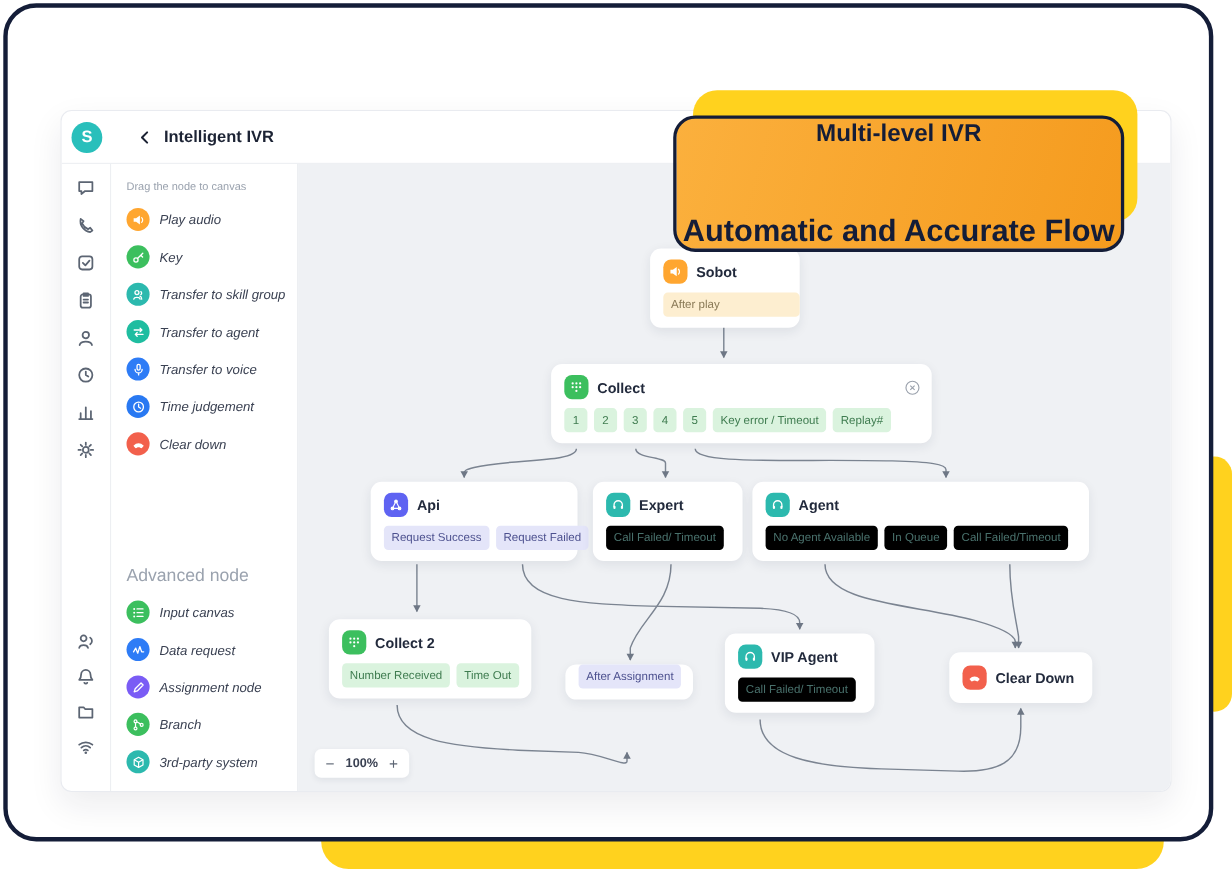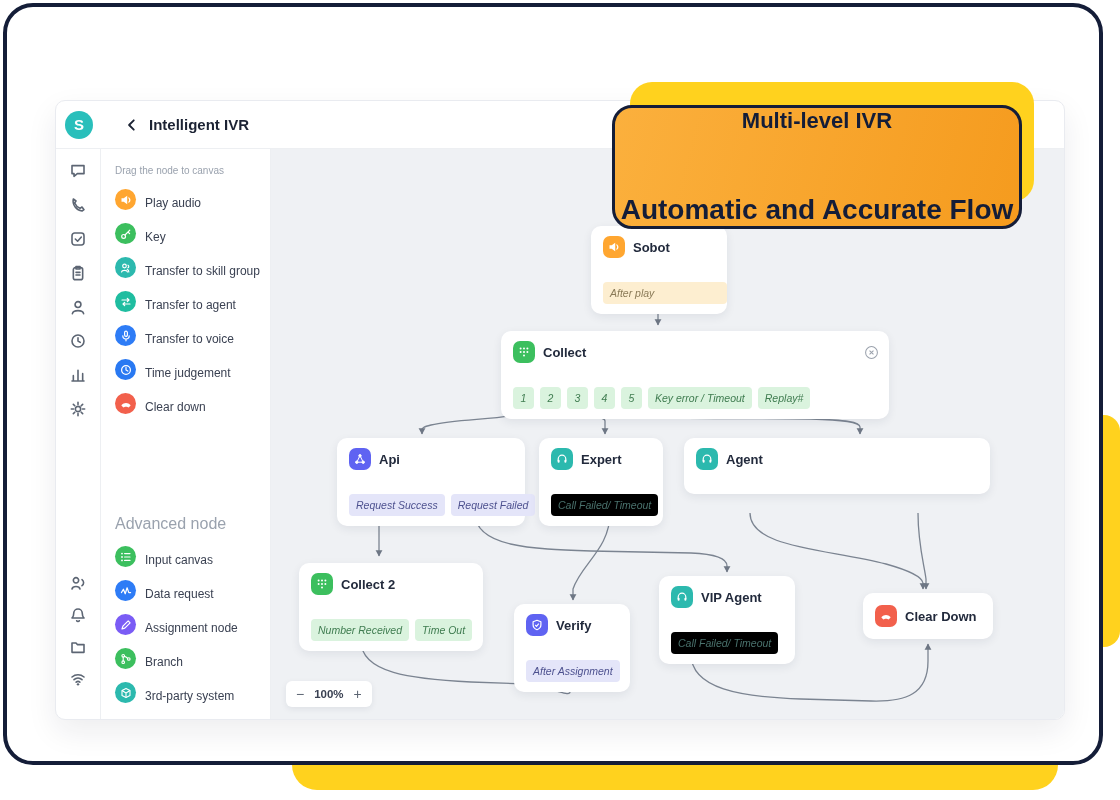--- a/index.html
+++ b/index.html
@@ -34,55 +34,55 @@
           align-items:center; padding:14px 0 18px; }
   .rail .ric { margin-bottom:18px; cursor:pointer; line-height:0; }
   .rail .spacer { flex:1; }
   .rail .ric.b { margin-bottom:16px; }
   .rail svg { stroke:#5C6573; fill:none; stroke-width:1.2; stroke-linecap:round; stroke-linejoin:round; }
 
   
   .palette { width:170px; border-right:1px solid #edeff2; padding:16px 12px 12px 14px;
              display:flex; flex-direction:column; }
   .hint { font-size:10px; color:#9AA2AE; margin-bottom:13px; }
-  .pitem { display:flex; align-items:flex-end; gap:9px; margin-bottom:13px; cursor:grab; }
+  .pitem { display:flex; align-items:center; gap:9px; margin-bottom:13px; cursor:grab;font-style:italic; }
   .pitem .plabel { font-size:12px; color:#3A4152; white-space:nowrap; }
   .picon { width:21px; height:21px; min-width:21px; border-radius:50%;
            display:flex; align-items:center; justify-content:center; }
   .adv { font-size:16px; color:#9AA2AE; margin:88px 0 13px; }
 
   .c-orange { background:#FFA630; } .c-green { background:#3CBF5E; }
   .c-teal { background:#2CB9AE; }  .c-tealg { background:#1FBDA0; }
   .c-blue { background:#2E7CF6; }  .c-blue2 { background:#2979F2; }
   .c-red { background:#F2604C; }   .c-purple { background:#7A5CF5; }
   .c-indigo { background:#5F63F2; }
 
   
   .canvas { flex:1; background:#EFF1F4; position:relative; }
   .wires { position:absolute; left:0; top:0; }
 
   .node { position:absolute; background:#fff; border-radius:10px;
           box-shadow:0 3px 10px rgba(30,40,70,.08); cursor:grab; }
-  .node-head { display:flex; align-items:center; gap:8px; padding:10px 10px 24px 12px; }
+  .node-head { display:flex; align-items:center; gap:8px; padding:10px 10px 8px 12px; }
   .nicon { width:22px; height:22px; min-width:22px; border-radius:7px;
            display:flex; align-items:center; justify-content:center; }
   .ntitle { font-size:13px; font-weight:bold; color:#222A3C; }
   .nclose { margin-left:auto; cursor:pointer; line-height:0; }
-  .ntags { display:flex; gap:6px; padding:0 0 10px 12px; align-items:flex-end;font-style:italic; }
+  .ntags { display:flex; gap:6px; padding:0 0 10px 12px; align-items:flex-end; }
   .tag { font-size:10.5px; padding:5px 7px; border-radius:4px; white-space:nowrap; cursor:pointer; }
   .tag.num { width:21px; padding:5px 0; text-align:center; }
   .tag.green { background:#DAF3DE; color:#3F7C50; }
   .tag.cream { background:#FDEED0; color:#8A7A57; flex:1; }
   .tag.lav   { background:#E4E5F9; color:#4D518F; }
   .tag.tealt { background:#000000; color:#49716C; }
 
   .n-sobot   { left:320px; top:77px;  width:136px; }
-  .n-collect { left:230px; top:182px; width:388px; }
+  .n-collect { left:230px; top:182px; width:346px; }
   .n-api     { left:66px;  top:289px; width:188px; }
-  .n-expert  { left:268px; top:289px; width:124px; }
+  .n-expert  { left:268px; top:289px; width:136px; }
   .n-agent   { left:413px; top:289px; width:306px; }
   .n-collect2{ left:28px;  top:414px; width:184px; }
   .n-verify  { left:243px; top:455px; width:116px; }
   .n-vip     { left:388px; top:427px; width:136px; }
   .n-clear   { left:592px; top:444px; width:130px; }
   .n-clear .node-head { padding:12px 10px 12px 12px; }
 
   .zoom { position:absolute; left:15px; top:532px; background:#fff; border-radius:6px;
           box-shadow:0 2px 6px rgba(30,40,70,.08); display:flex; align-items:center;
           gap:10px; padding:5px 10px; font-size:12px; color:#3A4152; }
@@ -414,20 +414,25 @@
           <div class="node-head">
             <span class="nicon c-teal">
                 <svg width="12" height="12" viewBox="0 0 12 12">
                   <path d="M2.2 7.5V6a3.8 3.8 0 0 1 7.6 0v1.5" stroke="#fff" fill="none" stroke-width="1.2" stroke-linecap="round"></path>
                   <rect x="1.6" y="6.8" width="2" height="3" rx="1" fill="#fff"></rect>
                   <rect x="8.4" y="6.8" width="2" height="3" rx="1" fill="#fff"></rect>
                 </svg>
               </span>
             <span class="ntitle">Agent</span>
           </div>
+          <div class="ntags">
+            <span class="tag tealt">No Agent Available</span>
+            <span class="tag tealt">In Queue</span>
+            <span class="tag tealt">Call Failed/Timeout</span>
+          </div>
         </div>
 
         <div class="node n-collect2">
           <div class="node-head">
             <span class="nicon c-green">
                 <svg width="12" height="12" viewBox="0 0 12 12">
                   <g fill="#fff">
                     <circle cx="2.6" cy="2.6" r="1"></circle>
                     <circle cx="6" cy="2.6" r="1"></circle>
                     <circle cx="9.4" cy="2.6" r="1"></circle>
@@ -440,31 +445,20 @@
               </span>
             <span class="ntitle">Collect 2</span>
           </div>
           <div class="ntags">
             <span class="tag green">Number Received</span>
             <span class="tag green">Time Out</span>
           </div>
         </div>
 
         <div class="node n-verify">
-          <div class="node-head">
-            <span class="nicon c-indigo">
-                <svg width="12" height="12" viewBox="0 0 12 12">
-                  <g stroke="#fff" fill="none" stroke-width="1.2" stroke-linejoin="round">
-                    <path d="M6 1.3l3.9 1.5v3.1c0 2.4-1.8 3.9-3.9 4.8C3.9 9.8 2.1 8.3 2.1 5.9V2.8z"></path>
-                    <path d="M4.2 6l1.3 1.3 2.3-2.6"></path>
-                  </g>
-                </svg>
-              </span>
-            <span class="ntitle">Verify</span>
-          </div>
           <div class="ntags">
             <span class="tag lav">After Assignment</span>
           </div>
         </div>
 
         <div class="node n-vip">
           <div class="node-head">
             <span class="nicon c-teal">
                 <svg width="12" height="12" viewBox="0 0 12 12">
                   <path d="M2.2 7.5V6a3.8 3.8 0 0 1 7.6 0v1.5" stroke="#fff" fill="none" stroke-width="1.2" stroke-linecap="round"></path>

